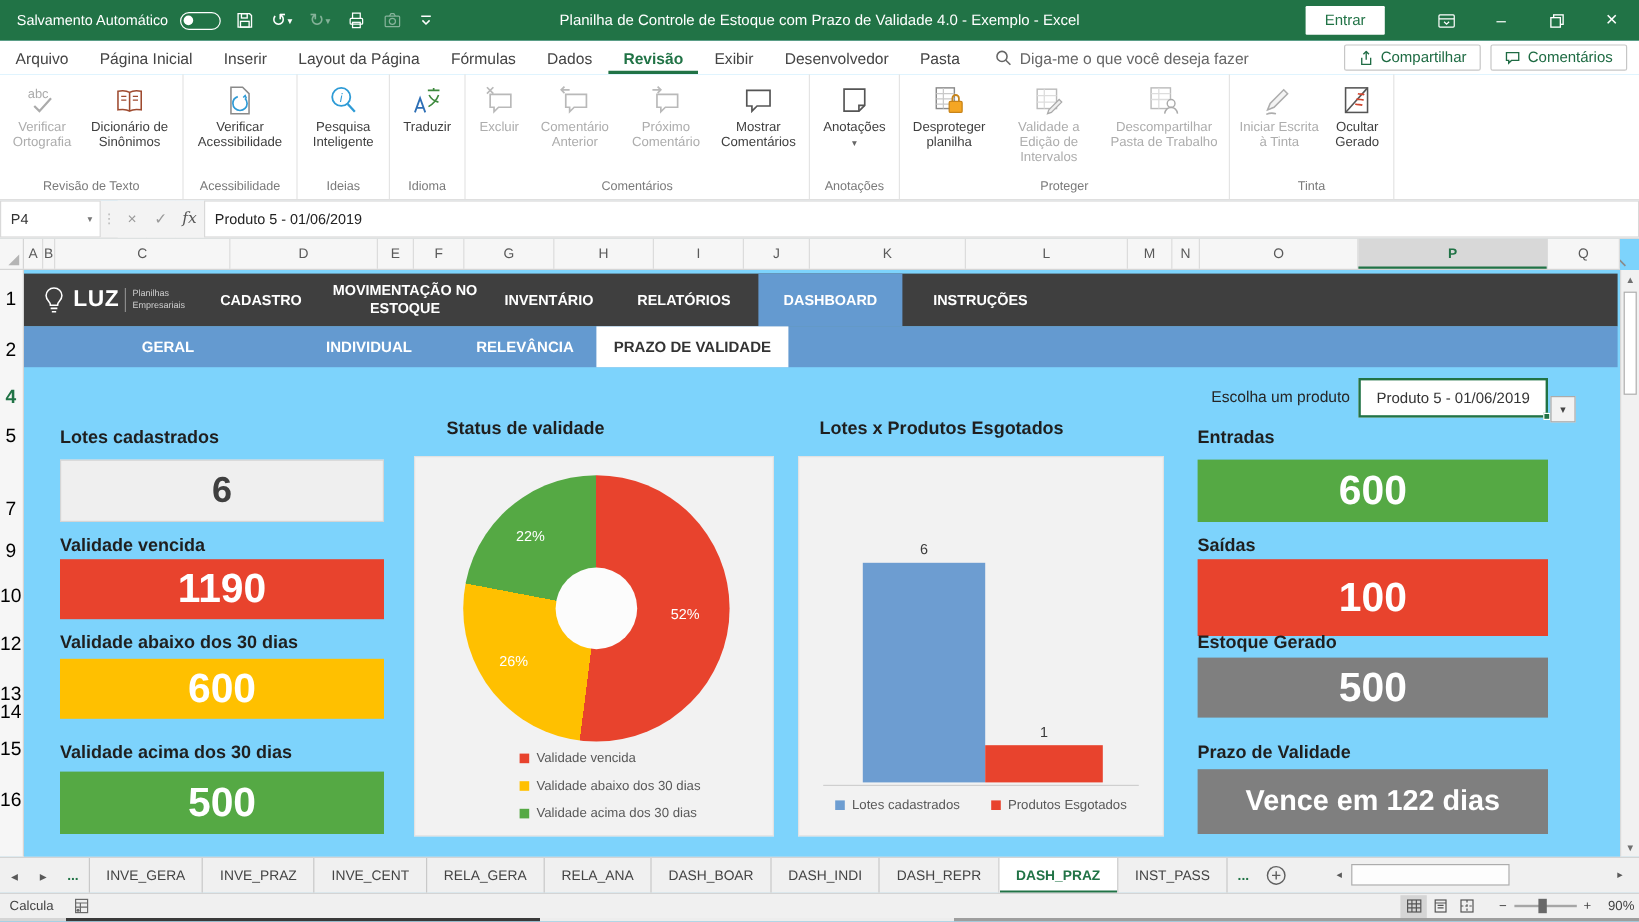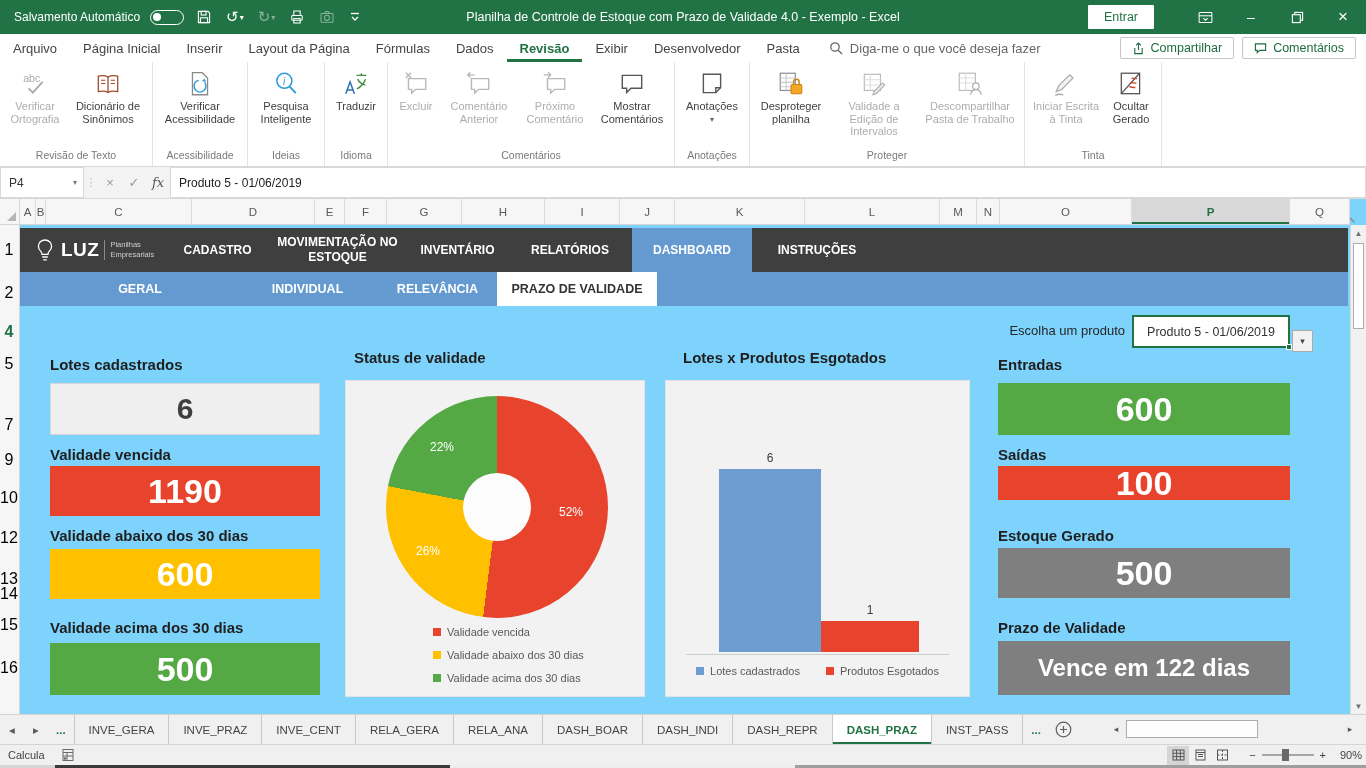--- a/index.html
+++ b/index.html
@@ -550,27 +550,27 @@
   <div class="abs kpi-title" style="left:50px;top:446px">Validade vencida</div>
   <div class="abs kpi-box" style="left: 50px; top: 466px; width: 270px; height: 50px; font-size: 34px; background: rgb(232, 67, 45); color: rgb(255, 255, 255);">1190</div>
   <div class="abs kpi-title" style="left:50px;top:527px">Validade abaixo dos 30 dias</div>
   <div class="abs kpi-box" style="left: 50px; top: 549px; width: 270px; height: 50px; font-size: 34px; background: rgb(255, 192, 0); color: rgb(255, 255, 255);">600</div>
   <div class="abs kpi-title" style="left:50px;top:619px">Validade acima dos 30 dias</div>
   <div class="abs kpi-box" style="left: 50px; top: 643px; width: 270px; height: 52px; font-size: 34px; background: rgb(85, 169, 68); color: rgb(255, 255, 255);">500</div>
 
   <div class="abs kpi-title" style="left:998px;top:356px">Entradas</div>
   <div class="abs kpi-box" style="left: 998px; top: 383px; width: 292px; height: 52px; font-size: 34px; background: rgb(85, 169, 68); color: rgb(255, 255, 255);">600</div>
   <div class="abs kpi-title" style="left:998px;top:446px">Saídas</div>
-  <div class="abs kpi-box" style="left: 998px; top: 466px; width: 292px; height: 34px; font-size: 34px; background: rgb(232, 67, 45); color: rgb(255, 255, 255);">100</div>
+  <div class="abs kpi-box" style="left: 998px; top: 466px; width: 292px; height: 64px; font-size: 34px; background: rgb(232, 67, 45); color: rgb(255, 255, 255);">100</div>
   <div class="abs kpi-title" style="left:998px;top:527px">Estoque Gerado</div>
   <div class="abs kpi-box" style="left: 998px; top: 548px; width: 292px; height: 50px; font-size: 34px; background: rgb(127, 127, 127); color: rgb(255, 255, 255);">500</div>
   <div class="abs kpi-title" style="left:998px;top:619px">Prazo de Validade</div>
   <div class="abs kpi-box" style="left: 998px; top: 641px; width: 292px; height: 54px; font-size: 24px; background: rgb(127, 127, 127); color: rgb(255, 255, 255);">Vence em 122 dias</div>
 
-  <div class="abs chart-title" style="left:354px;top:349px">Status de validade</div>
+  <div class="abs chart-title" style="left:372px;top:349px">Status de validade</div>
   <div class="abs panel" style="left:345px;top:380px;width:300px;height:317px">
     <div class="donut" style="background: conic-gradient(rgb(232, 67, 45) 0%, rgb(232, 67, 45) 52%, rgb(255, 192, 0) 52%, rgb(255, 192, 0) 78%, rgb(85, 169, 68) 78%, rgb(85, 169, 68) 100%);"></div>
     <span class="dlabel" style="left:213px;top:124px">52%</span>
     <span class="dlabel" style="left:70px;top:163px">26%</span>
     <span class="dlabel" style="left:84px;top:59px">22%</span>
     <div class="dlegend" style="top:245px">
       <span class="swatch" style="background: rgb(232, 67, 45);"></span>
       <span>Validade vencida</span>
     </div>
     <div class="dlegend" style="top:268px">

